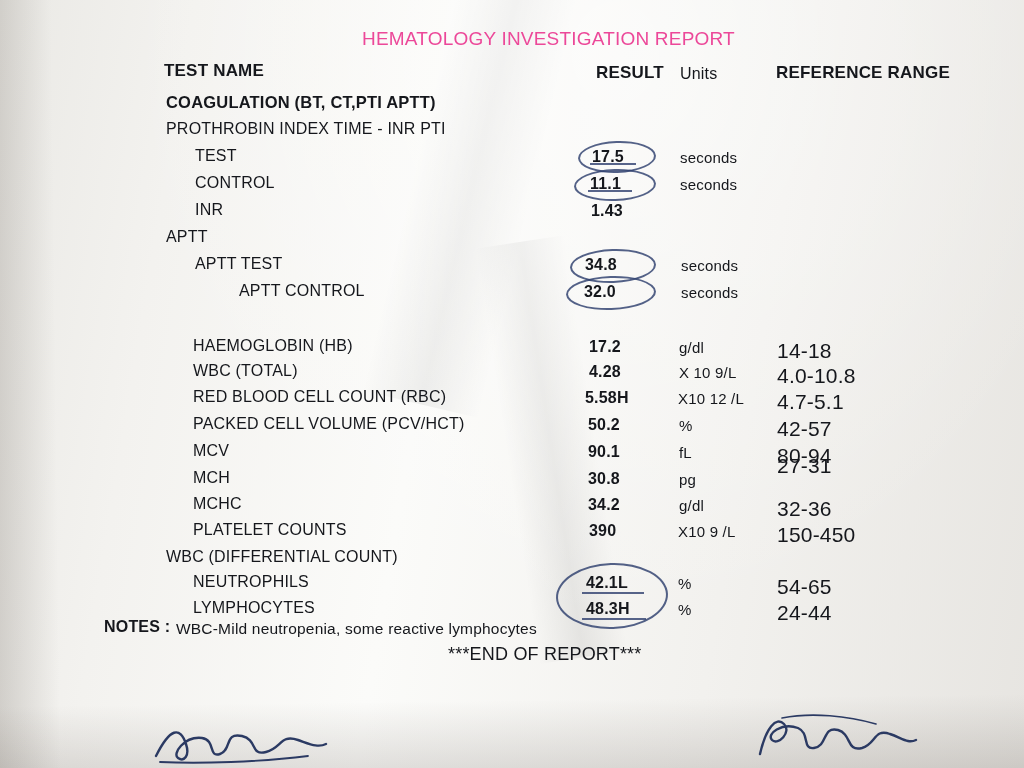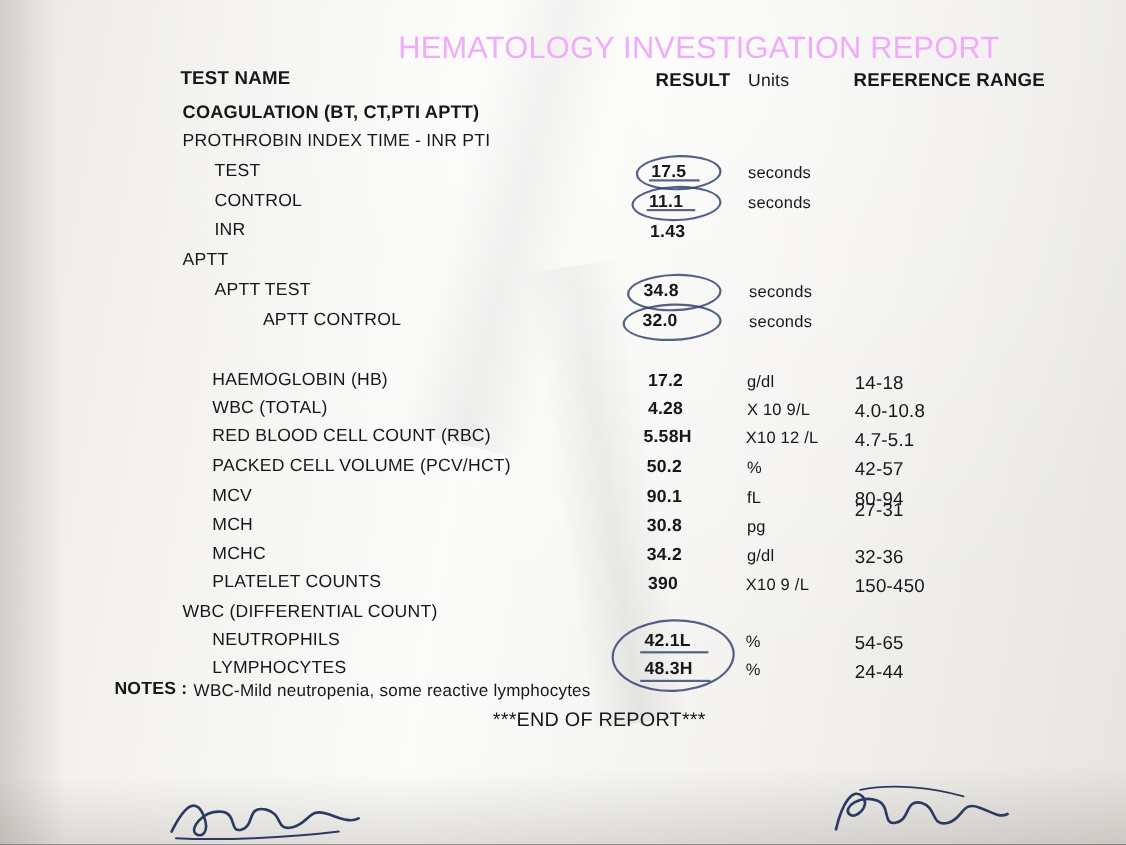--- a/index.html
+++ b/index.html
@@ -60,40 +60,40 @@
     inset: 0;
     color: #15171c;
   }
   .t {
     position: absolute;
     white-space: nowrap;
     letter-spacing: 0.2px;
   }
   #report-title {
     left: 362px; top: 28px;
-    font-size: 28px;
-    color: #f0abfc;
+    font-size: 19px;
+    color: #ec4899;
   }
   .col-head {
     font-weight: bold;
     font-size: 17px;
   }
   #h-test  { left: 164px; top: 61px; }
   #h-res   { left: 596px; top: 63px; }
   #h-units { left: 680px; top: 65px; font-weight: normal; font-size: 16px; }
   #h-ref   { left: 776px; top: 63px; }
 
   .section {
     font-weight: bold;
     font-size: 16.5px;
   }
   .rowlabel { font-size: 16px; }
   .value { font-weight: bold; font-size: 16px; }
   .units { font-size: 15px; text-align: right; }
-  .ref   { font-size: 17px; }
+  .ref   { font-size: 21px; }
 
   
   .ellipse {
     position: absolute;
     border: 2px solid #2e3f6e;
     border-radius: 50%;
     opacity: 0.82;
     transform: rotate(-2deg);
     pointer-events: none;
   }

